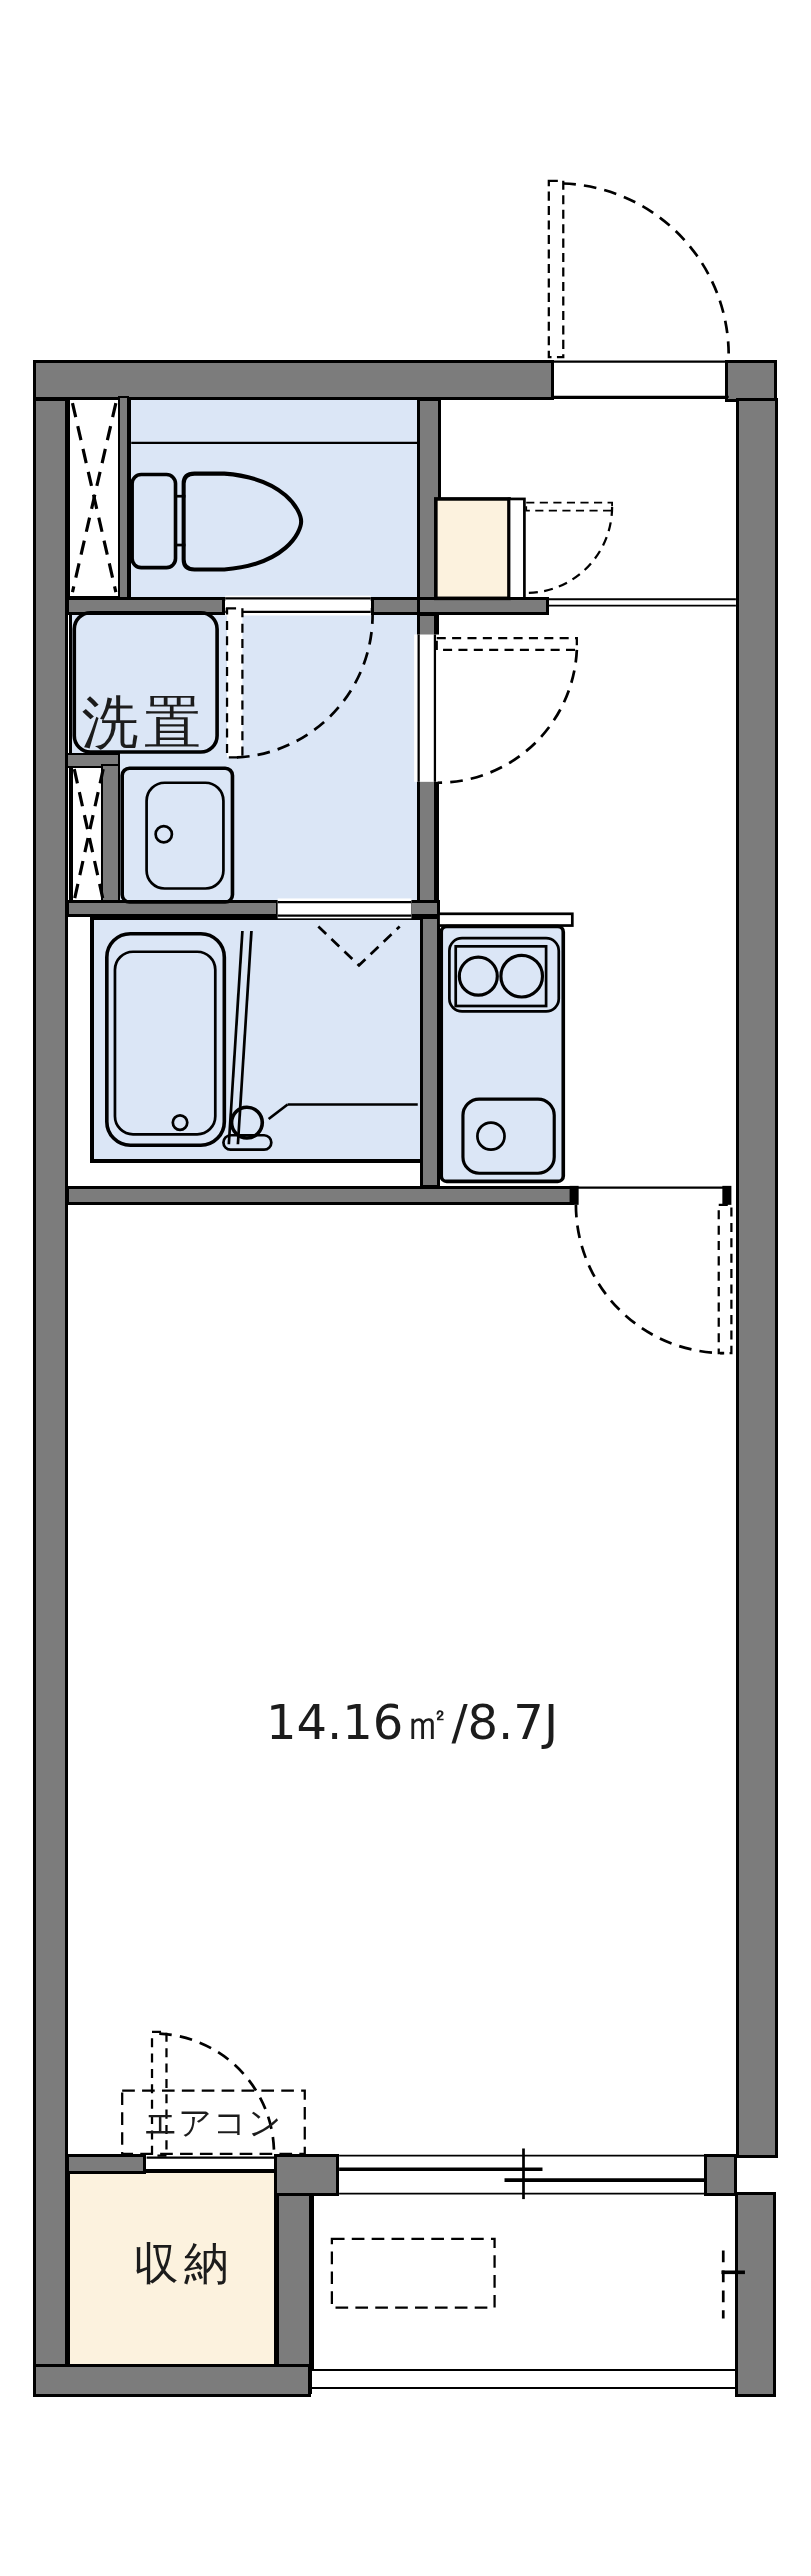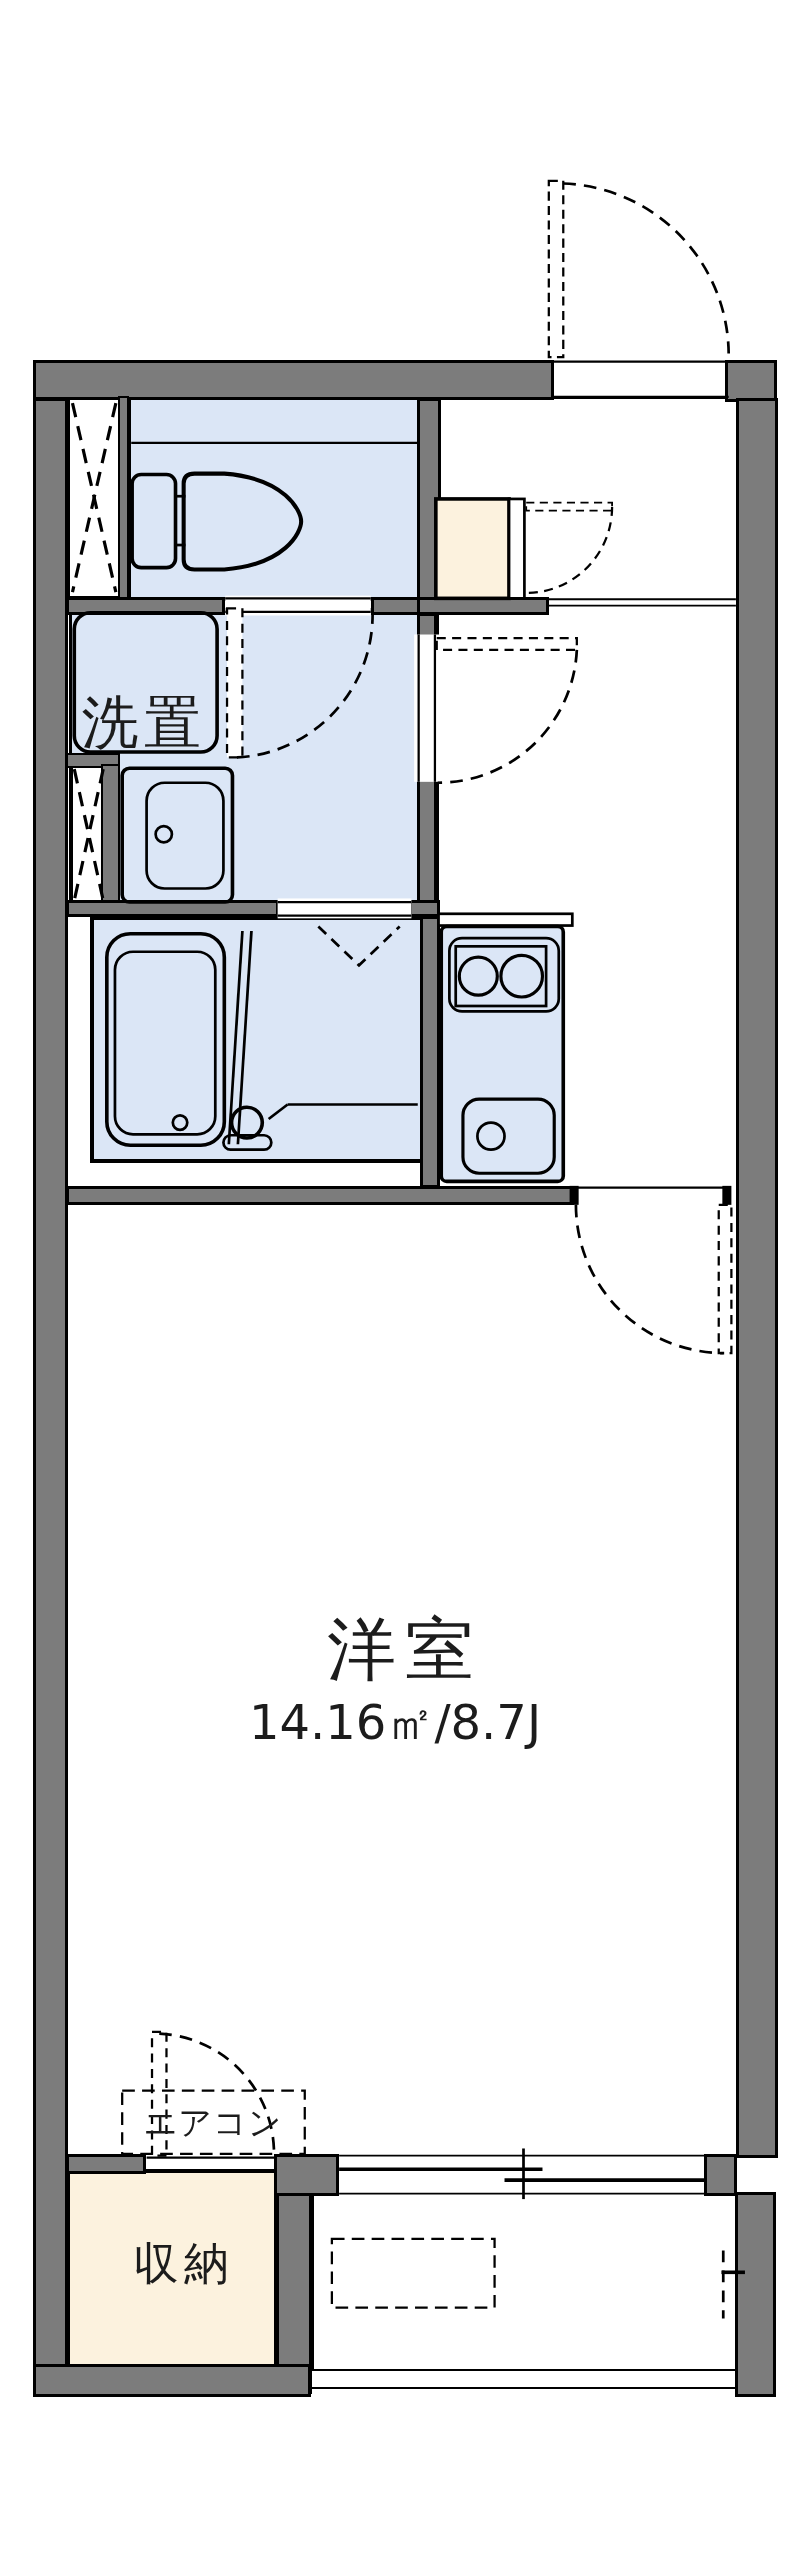--- a/index.html
+++ b/index.html
@@ -8,21 +8,21 @@
   .wall{position:absolute;box-sizing:border-box;background:#7c7c7c;border:3.6px solid #000;}
   .wall.thin{border-width:2.7px;}
   .room{position:absolute;box-sizing:border-box;}
   .blue{background:#dbe6f6;}
   .beige{background:#fcf2de;}
   .white{background:#ffffff;}
   svg.overlay{position:absolute;left:0;top:0;width:812px;height:2576px;}
   .lbl{position:absolute;color:#1c1c1c;white-space:nowrap;transform:translate(-50%,-50%);line-height:1;}
   .lbl-washer{left:144px;top:682px;font-size:57px;letter-spacing:5.4px;margin-top:40px;}
   .lbl-room{left:405px;top:1649px;font-size:69px;letter-spacing:9px;}
-  .lbl-area{left:395px;top:1722px;font-size:48px;letter-spacing:0px;}
+  .lbl-area{left:412px;top:1722px;font-size:48px;letter-spacing:0px;}
   .lbl-aircon{left:213px;top:2122px;font-size:33px;letter-spacing:0.9px;}
   .lbl-storage{left:172px;top:2263px;font-size:45px;letter-spacing:5.4px;margin-left:12px;}
 </style>
 </head>
 <body>
 
 <div id="plan">
 
   <div class="room blue" style="left:127px;top:396px;width:296px;height:205px;border:4.5px solid #000;"></div>
   <div class="room blue" style="left:69px;top:608px;width:353px;height:296px;border:3.6px solid #000;"></div>
@@ -170,18 +170,17 @@
     </g>
 
     <g>
       <rect x="367" y="2477" width="180" height="76" fill="none" stroke="#000" stroke-width="2.5" stroke-dasharray="14 8"></rect>
       <line x1="800" y1="2490" x2="800" y2="2565" stroke="#000" stroke-width="3" stroke-dasharray="13 9"></line>
       <line x1="798" y1="2514" x2="824" y2="2514" stroke="#000" stroke-width="4"></line>
     </g>
   </svg>
 
   <div class="lbl lbl-washer">洗置</div>
-  <div class="lbl lbl-room">洋室</div>
   <div class="lbl lbl-area">14.16㎡/8.7J</div>
   <div class="lbl lbl-aircon">エアコン</div>
   <div class="lbl lbl-storage">収納</div>
 </div>
 
 
 </body></html>

